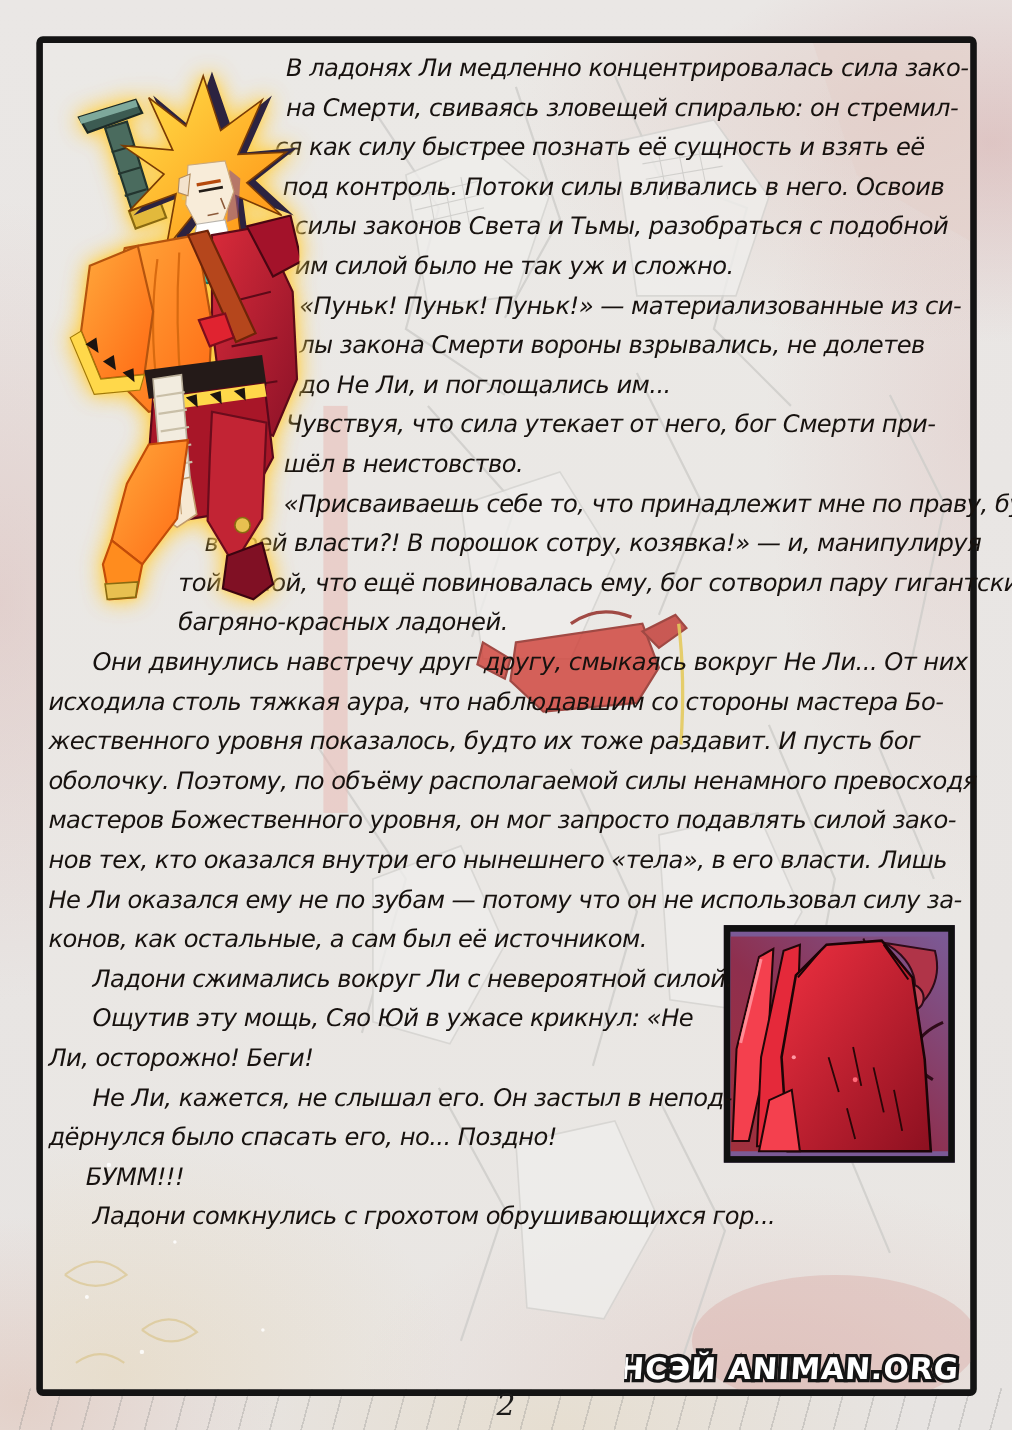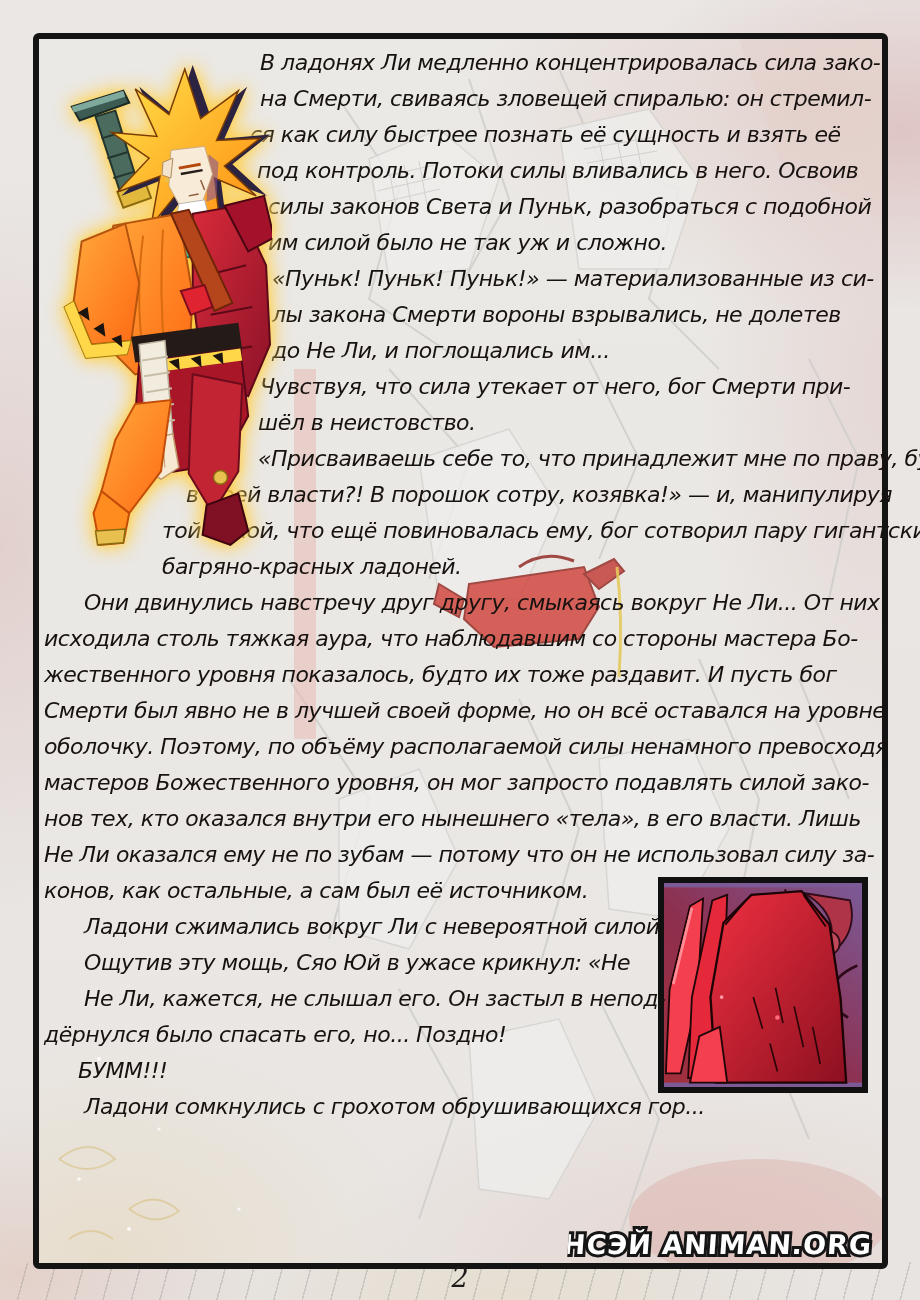--- a/index.html
+++ b/index.html
@@ -198,37 +198,36 @@
           <polygon points="150,330 200,340 196,428 170,470 146,430 148,372" fill="#c22434" stroke="#6a0c1c" stroke-width="2"></polygon>
           <polygon points="164,462 196,450 206,488 188,502 160,492" fill="#801024" stroke="#3c0410" stroke-width="2"></polygon>
           <circle cx="178" cy="434" r="7" fill="#e8c050" stroke="#8a6a10" stroke-width="1.5"></circle>
         </svg>
       </div>
 
       <div class="ln">В ладонях Ли медленно концентрировалась сила зако-</div>
       <div class="ln">на Смерти, свиваясь зловещей спиралью: он стремил-</div>
       <div class="ln">ся как силу быстрее познать её сущность и взять её</div>
       <div class="ln">под контроль. Потоки силы вливались в него. Освоив</div>
-      <div class="ln">силы законов Света и Пуньк, разобраться с подобной</div>
+      <div class="ln">силы законов Света и Тьмы, разобраться с подобной</div>
       <div class="ln">им силой было не так уж и сложно.</div>
       <div class="ln">«Пуньк! Пуньк! Пуньк!» — материализованные из си-</div>
       <div class="ln">лы закона Смерти вороны взрывались, не долетев</div>
       <div class="ln">до Не Ли, и поглощались им...</div>
       <div class="ln">Чувствуя, что сила утекает от него, бог Смерти при-</div>
       <div class="ln">шёл в неистовство.</div>
 
       <div class="ln">«Присваиваешь себе то, что принадлежит мне по праву, будучи</div>
       <div class="ln push">в моей власти?! В порошок сотру, козявка!» — и, манипулируя</div>
       <div class="ln">той силой, что ещё повиновалась ему, бог сотворил пару гигантских</div>
       <div class="ln">багряно-красных ладоней.</div>
 
       <div class="ln ind">Они двинулись навстречу друг другу, смыкаясь вокруг Не Ли... От них</div>
       <div class="ln">исходила столь тяжкая аура, что наблюдавшим со стороны мастера Бо-</div>
       <div class="ln">жественного уровня показалось, будто их тоже раздавит. И пусть бог</div>
-      <div class="ln">Смерти был явно не в лучшей своей форме, но он всё оставался на уровне</div>
       <div class="ln">оболочку. Поэтому, по объёму располагаемой силы ненамного превосходя</div>
       <div class="ln">мастеров Божественного уровня, он мог запросто подавлять силой зако-</div>
       <div class="ln">нов тех, кто оказался внутри его нынешнего «тела», в его власти. Лишь</div>
       <div class="ln">Не Ли оказался ему не по зубам — потому что он не использовал силу за-</div>
       <div class="ln">конов, как остальные, а сам был её источником.</div>
 
       <div class="inset">
         <svg width="198" height="204" viewBox="0 0 213 210">
           <defs>
             <linearGradient id="insetBg" x1="1" y1="0" x2="0" y2="1">
@@ -257,20 +256,21 @@
             <path d="M66,40 L88,14 M150,8 L174,42" stroke="#1c0406" stroke-width="2" fill="none"></path>
             <polygon points="28,210 38,160 60,150 68,210" fill="#f4404e" stroke="#200608" stroke-width="2"></polygon>
             <circle cx="122" cy="140" r="2.4" fill="#ff6b7a"></circle>
             <circle cx="62" cy="118" r="2" fill="#ff9aa4"></circle>
           </g>
         </svg>
       </div>
 
       <div class="ln ind">Ладони сжимались вокруг Ли с невероятной силой.</div>
       <div class="ln ind">Ощутив эту мощь, Сяо Юй в ужасе крикнул: «Не</div>
+      <div class="ln">Ли, осторожно! Беги!</div>
       <div class="ln ind">Не Ли, кажется, не слышал его. Он застыл в непод-</div>
       <div class="ln">дёрнулся было спасать его, но... Поздно!</div>
       <div class="ln ind2">БУММ!!!</div>
       <div class="ln ind">Ладони сомкнулись с грохотом обрушивающихся гор...</div>
 
     </div>
 
     <div class="watermark">
       <svg width="310" height="42">
         <text x="304" y="31" text-anchor="end" font-family="DejaVu Sans, sans-serif" font-weight="bold" font-size="27" letter-spacing="1" fill="#ffffff" stroke="#151515" stroke-width="6" paint-order="stroke">КАНСЭЙ ANIMAN.ORG</text>

